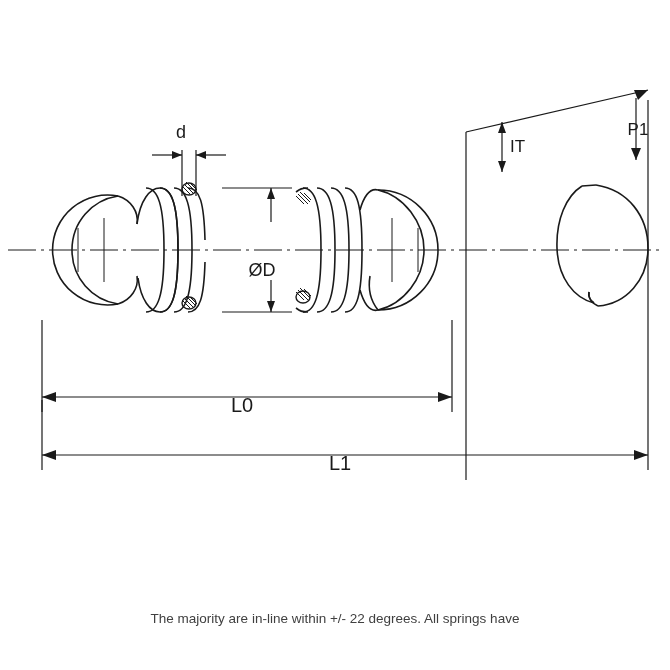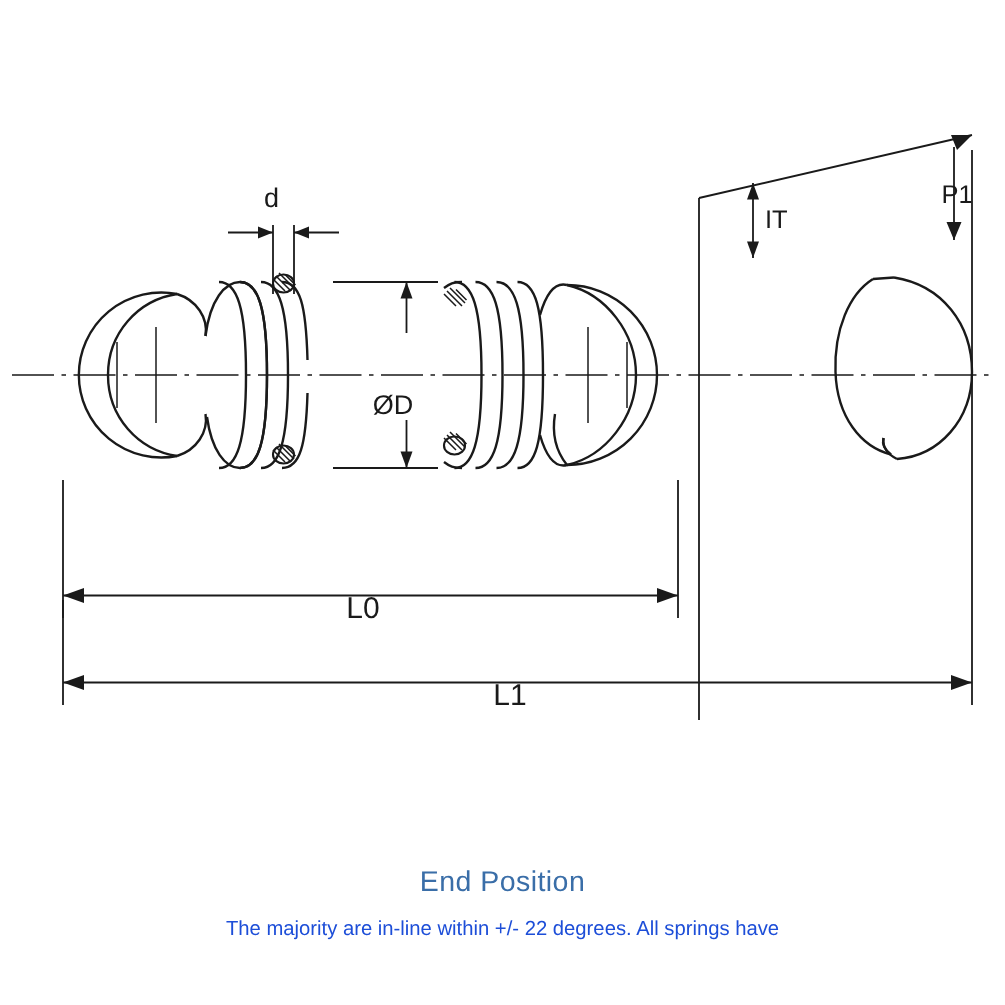--- a/index.html
+++ b/index.html
@@ -31,21 +31,21 @@
     text-align: center;
   }
   .cap-title {
     top: 578px;
     font-size: 19px;
     color: #3a6ea8;
     letter-spacing: 0.3px;
   }
   .cap-line {
     font-size: 13.5px;
-    color: #1d4ed8;
+    color: #404040;
     line-height: 18px;
   }
   .cap-body {
     top: 610px;
   }
 </style>
 </head>
 <body>
 
 <div id="stage">
@@ -171,19 +171,18 @@
 
     <text x="510" y="152" font-family="Liberation Sans, sans-serif" font-size="17" fill="#1a1a1a" text-anchor="start">IT</text>
 
     <text x="638" y="135" font-family="Liberation Sans, sans-serif" font-size="17" fill="#1a1a1a" text-anchor="middle">P1</text>
 
     <text x="242" y="412" font-family="Liberation Sans, sans-serif" font-size="20" fill="#1a1a1a" text-anchor="middle">L0</text>
 
     <text x="340" y="470" font-family="Liberation Sans, sans-serif" font-size="20" fill="#1a1a1a" text-anchor="middle">L1</text>
   </svg>
 
-  <div class="cap cap-title">End Position</div>
 
   <div class="cap cap-body">
     <div class="cap-line">The majority are in-line within +/- 22 degrees. All springs have</div>
   </div>
 
 </div>
 
 </body></html>

